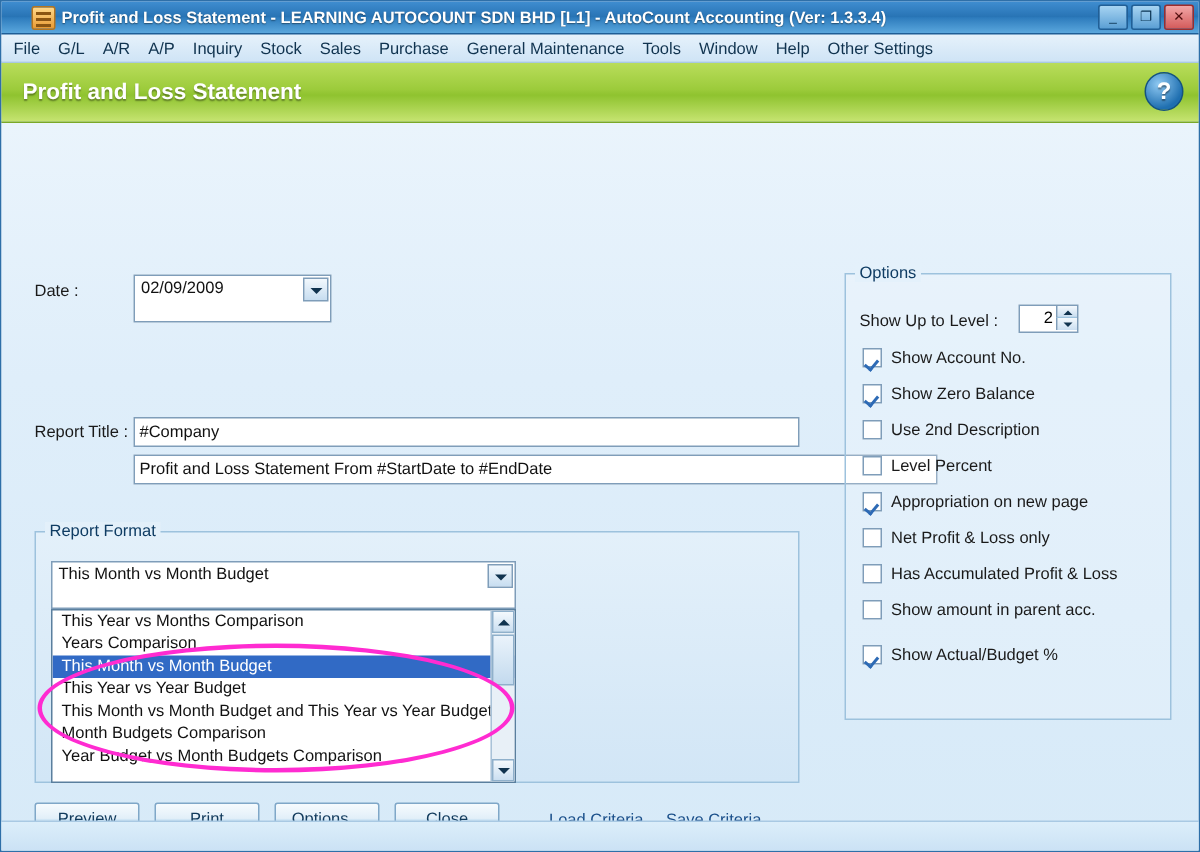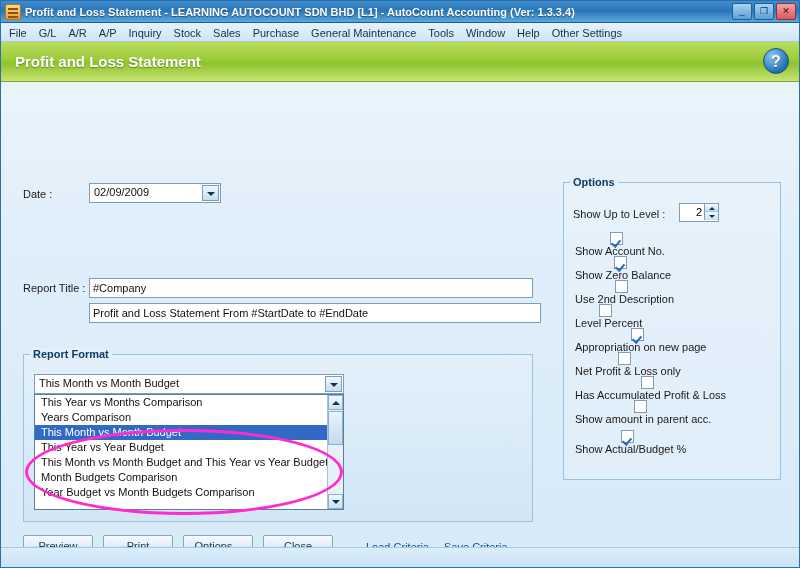--- a/index.html
+++ b/index.html
@@ -17,21 +17,21 @@
     position: absolute; left:0; top:0; width:800px; height:568px;
     border: 1px solid #2e6fa8;
     background: linear-gradient(to bottom, #e8f3fc 0%, #d6e9f8 100%);
   }
   .titlebar {
     position: relative;
     height: 22px;
     background: linear-gradient(to bottom, #3f8dd0 0%, #2874b5 48%, #2e7cbd 52%, #5aa7dd 100%);
     border-bottom: 1px solid #1e5e96;
     display: flex; align-items: center;
-    padding-left: 4px;
+    padding-left: 20px;
   }
   .titlebar .app-icon {
     width: 16px; height: 16px; margin-right: 4px;
     background: linear-gradient(to bottom, #ffd98a, #e89a33);
     border: 1px solid #b4751f; border-radius: 2px;
     position: relative;
   }
   .titlebar .app-icon:after {
     content:""; position:absolute; left:2px; top:3px; width:10px; height:2px;
     background:#8a5512; box-shadow: 0 4px 0 #8a5512, 0 8px 0 #8a5512;
@@ -105,53 +105,52 @@
     border: 1px solid #7f9db9;
     font-size: 11px; color: #111;
     padding: 2px 3px;
     line-height: 14px;
     height: 20px;
   }
   .combo {
     position: absolute;
     background: #ffffff;
     border: 1px solid #7f9db9;
-    height: 20px;
+    height: 32px;
   }
   .combo .val {
     position:absolute; left:4px; top:2px; font-size:11px; color:#111;
   }
   .combo .arrowbox {
     position:absolute; right:1px; top:1px; width:17px; height:16px;
     background: linear-gradient(to bottom, #f2f8fd, #c7ddf0);
     border: 1px solid #7f9db9;
   }
   .combo .arrowbox:after {
     content:""; position:absolute; left:4px; top:6px;
     border-left:4px solid transparent; border-right:4px solid transparent;
     border-top:4px solid #10334f;
   }
 
   
   .group {
     position:absolute;
     border: 1px solid #9dc2dd;
     background: rgba(255,255,255,0.25);
-    font-weight: bold;
   }
   .group > .gtitle {
     position:absolute; top:-7px; left:6px;
     background: transparent;
     font-size: 11px; color: #0f3c63;
     padding: 0 3px;
   }
   .group.filled { background: linear-gradient(to bottom,#e3f0fa,#d2e6f6); }
 
   
-  .cb { position:absolute; display:flex; align-items:center;flex-direction:column; }
+  .cb { position:absolute; display:flex; align-items:center; }
   .cb .box {
     width:13px; height:13px; border:1px solid #7f9db9; background:#fff;
     margin-right:6px; position:relative; flex:0 0 auto;
   }
   .cb.checked .box { background:#ffffff; }
   .cb.checked .box:after {
     content:""; position:absolute; left:2px; top:5px;
     width:4px; height:7px;
     border-right:2px solid #2d6ab5; border-bottom:2px solid #2d6ab5;
     transform: rotate(40deg);
@@ -194,20 +193,21 @@
     position:absolute; font-size:11px; color:#1a4f8a;
     text-decoration: underline;
   }
 
   
   .droplist {
     position:absolute;
     background:#ffffff;
     border:1px solid #5a7f9e;
     overflow:hidden;
+    margin-top:12px;
   }
   .droplist .item {
     height:15px; line-height:15px; padding-left:6px;
     font-size:11px; color:#111; white-space:nowrap;
   }
   .droplist .item.sel { background:#316ac5; color:#ffffff; }
 
   
   .dl-sb {
     position:absolute; right:0; top:0; width:16px; bottom:0;
@@ -290,21 +290,21 @@
   <div class="form">
 
     <div class="lbl" style="left:22px; top:106px;">Date :</div>
     <div class="combo" style="left:88px; top:101px; width:132px;">
       <div class="val">02/09/2009</div>
       <div class="arrowbox"></div>
     </div>
 
     <div class="lbl" style="left:22px; top:200px;">Report Title :</div>
     <div class="tb" style="left:88px; top:196px; width:444px;">#Company</div>
-    <div class="tb" style="left:88px; top:221px; width:452px;">Profit and Loss Statement From #StartDate to #EndDate</div>
+    <div class="tb" style="left:88px; top:221px; width:536px;">Profit and Loss Statement From #StartDate to #EndDate</div>
 
     <div class="group filled" style="left:22px; top:272px; width:510px; height:168px;">
       <div class="gtitle" style="background:#e3f0fa;">Report Format</div>
     </div>
 
     <div class="combo" style="left:33px; top:292px; width:310px;">
       <div class="val">This Month vs Month Budget</div>
       <div class="arrowbox"></div>
     </div>
 

